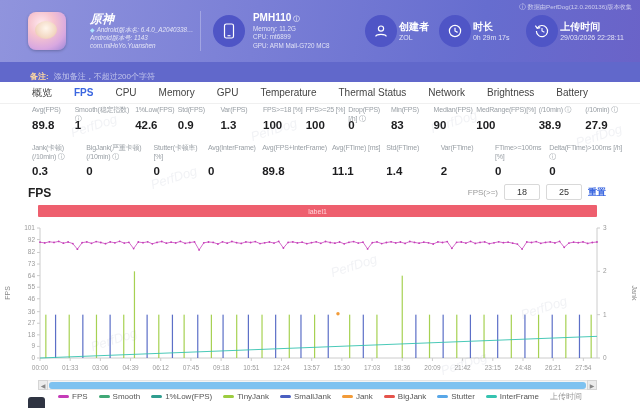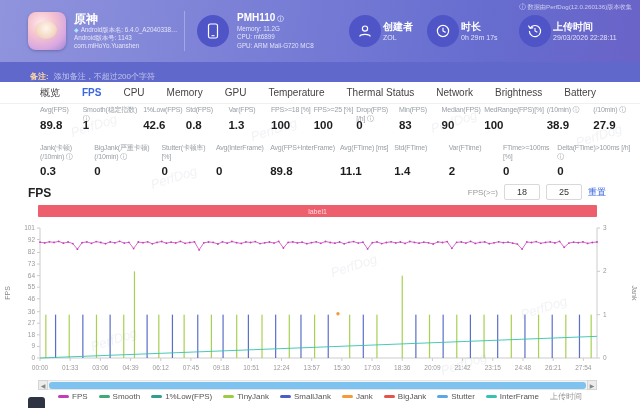--- a/index.html
+++ b/index.html
@@ -9,21 +9,21 @@
   
   .header{position:absolute;left:0;top:0;width:640px;height:62px;
     background:linear-gradient(100deg,#9094dd 0%,#7a7fd6 40%,#666dcf 75%,#6a63c8 100%);
     display:flex;align-items:center;padding:0 0 0 28px;box-sizing:border-box;color:#fff;}
   .hsec{display:flex;align-items:center;}
   .avatar{width:38px;height:38px;border-radius:8px;flex:0 0 auto;
     background:radial-gradient(circle at 35% 30%,#ffe9ee 0%,#f6c4cf 35%,#d9a8e0 70%,#9d86d8 100%);
     box-shadow:0 1px 3px rgba(0,0,0,.25);position:relative;overflow:hidden;}
   .avatar:after{content:"";position:absolute;left:7px;top:9px;width:22px;height:18px;border-radius:50%;
     background:radial-gradient(circle at 50% 40%,#fff6ec 0%,#f3d9c4 60%,#e8b9a8 100%);}
-  .ginfo{margin-left:8px;width:104px;}
+  .ginfo{margin-left:24px;width:104px;font-style:italic;}
   .gtitle{font-size:12px;font-weight:bold;line-height:14px;}
   .gline{font-size:6.3px;color:rgba(255,255,255,.78);line-height:8px;white-space:nowrap;overflow:hidden;text-overflow:ellipsis;width:104px;}
   .gdiamond{display:inline-block;font-size:6px;color:#aee6ff;margin-right:2px;}
   .vdiv{width:1px;height:40px;background:rgba(255,255,255,.28);margin:0 12px 0 6px;}
   .circ{width:32px;height:32px;border-radius:50%;background:#4f55c6;display:flex;align-items:center;justify-content:center;flex:0 0 auto;}
   .dinfo{margin-left:8px;width:112px;}
   .dname{font-size:10px;font-weight:bold;line-height:12px;}
   .dline{font-size:6.3px;color:rgba(255,255,255,.78);line-height:8.5px;white-space:nowrap;}
   .meta{margin-left:2px;}
   .mlabel{font-size:10px;font-weight:bold;line-height:13px;}
@@ -33,45 +33,45 @@
   .infoglyph{font-size:6.5px;color:rgba(255,255,255,.7);margin-left:2px;cursor:pointer;}
 
   
   .notebar{position:absolute;left:0;top:62px;width:640px;height:20px;background:#6168cb;
     display:flex;align-items:flex-end;padding-left:30px;box-sizing:border-box;}
   .notelabel{font-size:8px;color:#ffd9a0;font-weight:bold;margin-right:5px;}
   .notetext{font-size:8px;color:rgba(255,255,255,.6);margin-top:35px;}
 
   
   .tabs{position:absolute;left:0;top:82px;width:640px;height:22px;background:#fff;
-    display:flex;align-items:center;padding-left:40px;box-sizing:border-box;border-bottom:1px solid #f0f0f0;}
+    display:flex;align-items:center;padding-left:32px;box-sizing:border-box;border-bottom:1px solid #f0f0f0;}
   .tab{font-size:10px;color:#444;margin-right:22px;cursor:pointer;line-height:21px;}
   .tab.active{color:#3a66e0;font-weight:bold;}
 
   
-  .stats{position:absolute;left:40px;width:600px;display:flex;align-items:flex-end;}
+  .stats{position:absolute;left:32px;width:600px;display:flex;align-items:flex-end;}
   #stats1{top:106px;}
   #stats2{top:144px;}
   .stat{flex:1;min-width:0;padding-right:3px;}
   #stats1 .stat:nth-child(2){flex:1.45;}
   #stats1 .stat:nth-child(11){flex:1.5;}
   #stats1 .stat:nth-child(12),#stats1 .stat:nth-child(13){flex:1.1;}
   #stats2 .stat:nth-child(2){flex:1.25;}
   #stats2 .stat:nth-child(5){flex:1.3;}
   #stats2 .stat:nth-child(10){flex:1.55;}
   .sh{font-size:7px;color:#9aa0a6;line-height:8.5px;white-space:pre-line;height:10px;letter-spacing:-0.2px;}
   #stats2 .sh{height:18px;}
   .sv{font-size:11.5px;font-weight:bold;color:#1d1d1f;margin-top:3px;}
 
   
   .fps-title{position:absolute;left:28px;top:186px;font-size:12px;font-weight:bold;color:#222;}
   .fps-controls{position:absolute;right:34px;top:184px;display:flex;align-items:center;gap:6px;}
   .flabel{font-size:8px;color:#999;text-align:center;}
   .finput{width:34px;height:14px;font-size:9px;text-align:center;border:1px solid #d9d9d9;border-radius:2px;color:#333;padding:0;font-family:inherit;}
-  .freset{font-size:9px;color:#3a66e0;cursor:pointer;font-weight:normal;}
+  .freset{font-size:9px;color:#3a66e0;cursor:pointer;font-weight:bold;}
 
   .label-bar{position:absolute;left:38px;top:205px;width:559px;height:12px;background:#ee5f6e;border-radius:1px;
     display:flex;align-items:center;justify-content:center;}
   .label-bar span{font-size:7px;color:#ffd7db;}
 
   
   #chart-svg{position:absolute;left:0;top:218px;}
   .tick{font-size:6.5px;fill:#999;}
   .axtitle{font-size:7px;fill:#888;}
 
@@ -188,21 +188,21 @@
       <div class="stat">
         <div class="sh">Smooth(稳定指数) ⓘ</div>
         <div class="sv">1</div>
       </div>
       <div class="stat">
         <div class="sh">1%Low(FPS)</div>
         <div class="sv">42.6</div>
       </div>
       <div class="stat">
         <div class="sh">Std(FPS)</div>
-        <div class="sv">0.8</div>
+        <div class="sv">0.9</div>
       </div>
       <div class="stat">
         <div class="sh">Var(FPS)</div>
         <div class="sv">1.3</div>
       </div>
       <div class="stat">
         <div class="sh">FPS&gt;=18 [%]</div>
         <div class="sv">100</div>
       </div>
       <div class="stat">

